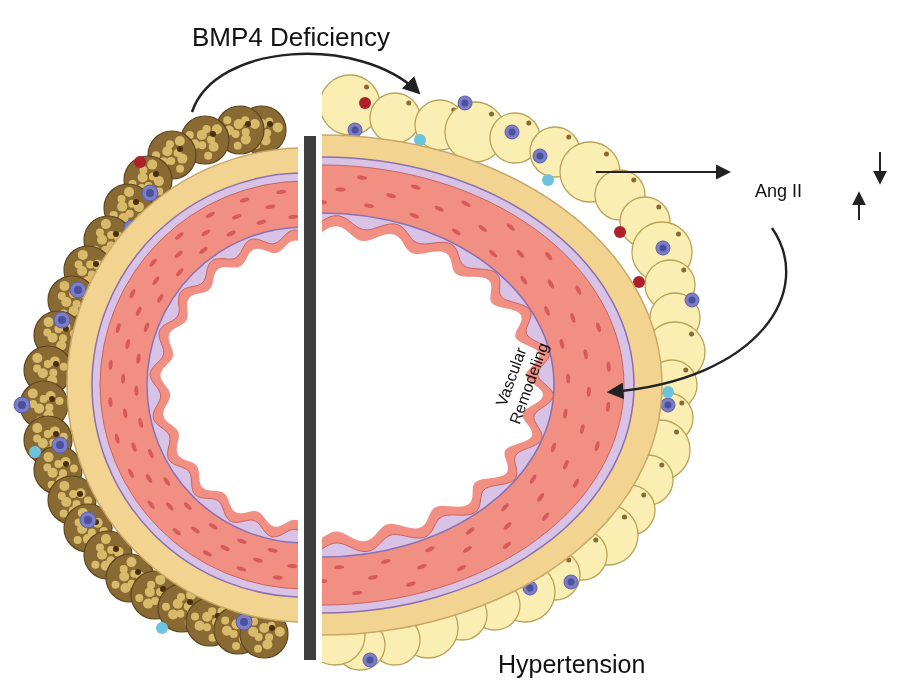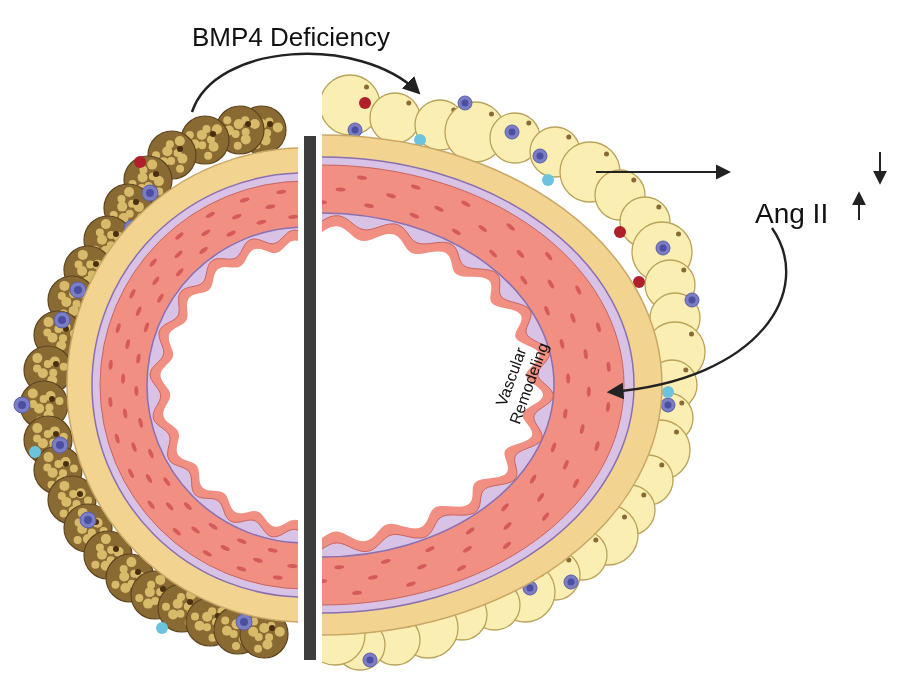--- a/index.html
+++ b/index.html
@@ -1,21 +1,21 @@
 <!DOCTYPE html>
 <html><head>
   <meta charset="utf-8">
   <style>
     html, body { margin: 0; padding: 0; background: #ffffff; }
     body { width: 898px; height: 696px; overflow: hidden; position: relative; font-family: "Liberation Sans", sans-serif; }
     #stage { position: absolute; left: 0; top: 0; width: 898px; height: 696px; }
     .label { position: absolute; color: #111111; font-family: "Liberation Sans", sans-serif; white-space: nowrap; }
     #title-label { left: 192px; top: 22px; font-size: 26px; }
     #browning-label { left: 737px; top: 147px; font-size: 25px; }
-    #angii-label { left: 755px; top: 198px; font-size: 28px; }
+    #angii-label { left: 755px; top: 181px; font-size: 18px; }
     #hypertension-label { left: 498px; top: 650px; font-size: 25px; }
     #remodeling-label { left: 520px; top: 380px; font-size: 16px; line-height: 19px; text-align: center; transform: translate(-50%, -50%) rotate(-70deg); transform-origin: center; }
   </style>
 </head>
 <body>
 
 <div id="stage">
   <svg id="art" width="898" height="696" viewBox="0 0 898 696">
     <defs>
       <clipPath id="clip-left">
@@ -624,13 +624,14 @@
     <path d="M880,152 L880,182" stroke="#222" stroke-width="2" marker-end="url(#arrowhead)"></path>
     <path d="M859,220 L859,194" stroke="#222" stroke-width="2" marker-end="url(#arrowhead)"></path>
   </svg>
 
   <div class="label" id="title-label">BMP4 Deficiency</div>
   <div class="label" id="angii-label">Ang II</div>
   <div class="label" id="remodeling-label">
     <div>Vascular</div>
     <div>Remodeling</div>
   </div>
+  <div class="label" id="hypertension-label">Hypertension</div>
 </div>
 
 </body></html>

